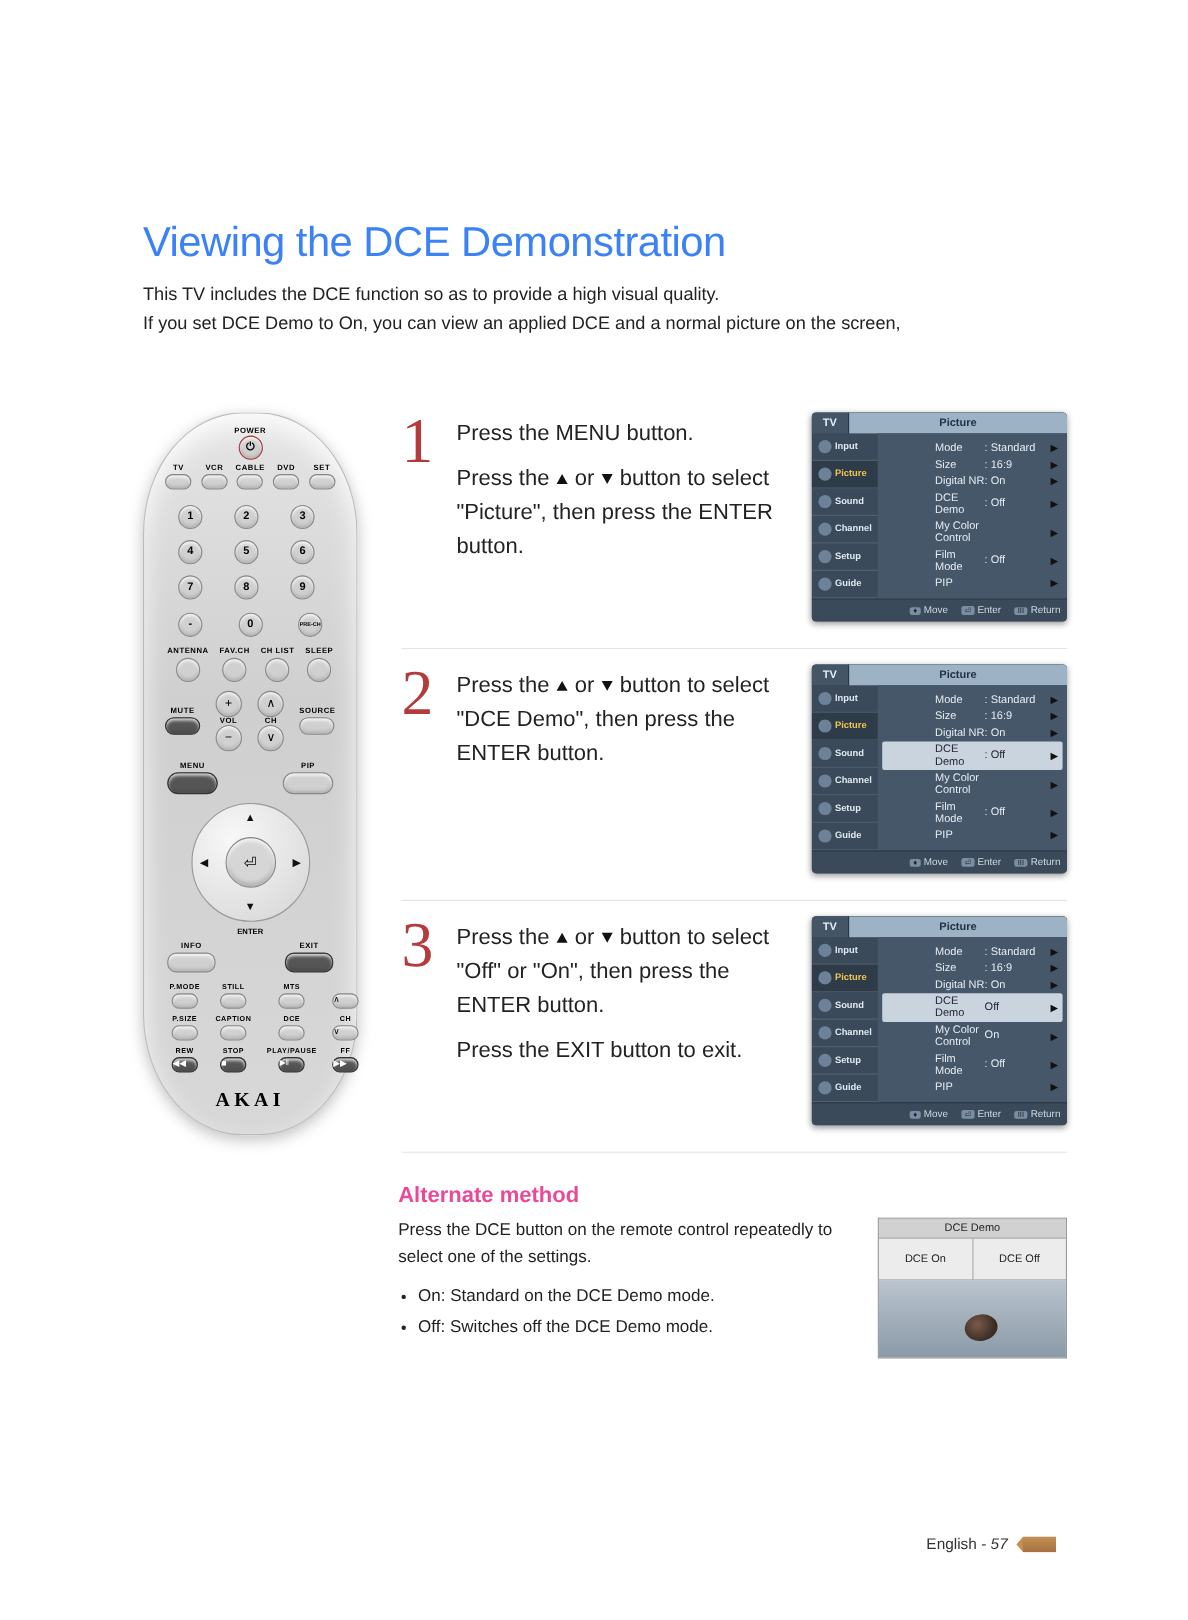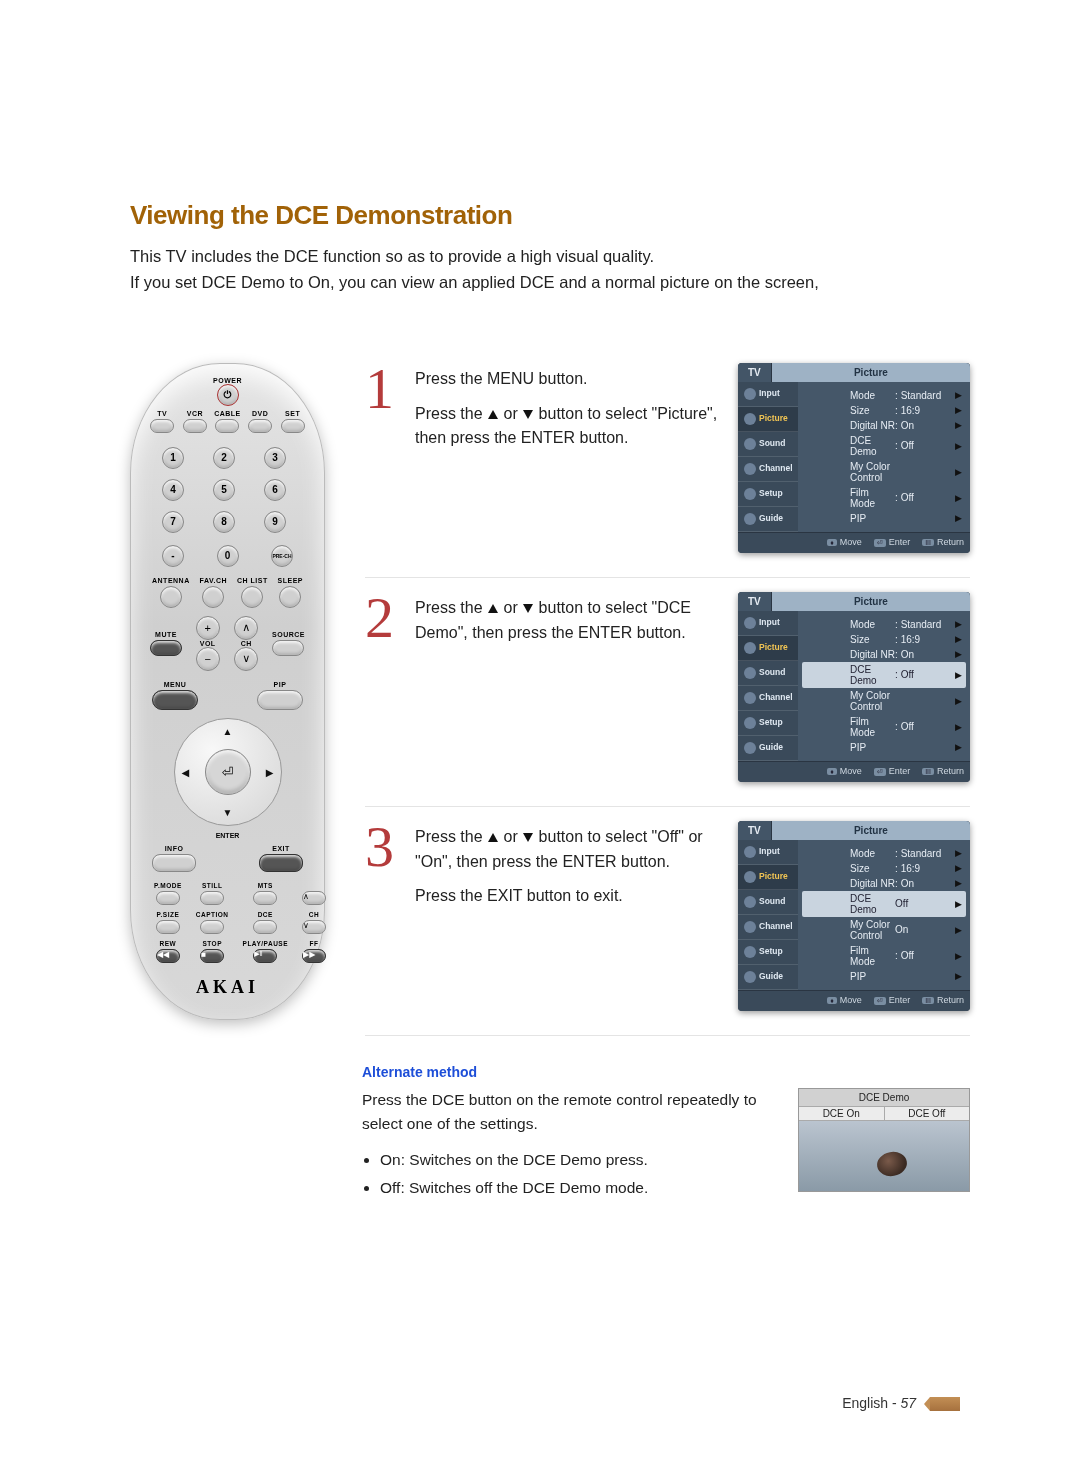--- a/index.html
+++ b/index.html
@@ -9,24 +9,24 @@
     color: #222;
     width: 1080px;
     height: 1473px;
     position: relative;
     box-sizing: border-box;
   }
   .page {
     padding: 200px 110px 40px 130px;
   }
   h1 {
-    font-size: 26px;
-    font-weight: bold;
+    font-size: 38px;
+    font-weight: normal;
     margin: 0 0 12px 0;
-    color: #a16207;
+    color: #3b82f6;
     letter-spacing: -0.5px;
   }
   .intro {
     font-size: 16.5px;
     line-height: 1.6;
     color: #222;
     margin-bottom: 67px;
   }
   .content-row {
     display: flex;
@@ -102,21 +102,21 @@
   .step-num {
     font-size:58px;
     line-height:0.9;
     color:#b43b3b;
     font-weight:normal;
     font-family: Georgia, serif;
     width:36px;
     flex-shrink:0;
   }
   .step-text {
-    font-size:16px;
+    font-size:20px;
     line-height:1.55;
     color:#222;
     flex:1;
     padding-top:4px;
   }
   .step-text p { margin:0 0 10px 0;}
   .tri-up, .tri-down { display:inline-block; width:0;height:0;vertical-align:middle;margin:0 1px;}
   .tri-up{border-left:5px solid transparent;border-right:5px solid transparent;border-bottom:9px solid #111;}
   .tri-down{border-left:5px solid transparent;border-right:5px solid transparent;border-top:9px solid #111;}
   
@@ -142,31 +142,31 @@
   .osd-row{display:flex;align-items:center;justify-content:space-between;padding:2px 0;}
   .osd-row .arrw{color:#111;font-size:9px;}
   .osd-row .k{flex:1;padding-left:44px;}
   .osd-row .v{width:60px;text-align:left;}
   .osd-row.sel{background:#c9d4df;color:#223;border-radius:2px;padding:2px 4px;margin:0 -4px;}
   .osd-row.sel .arrw{color:#111;}
   .osd-foot{background:#3a4a5a;border-top:1px solid #2a3542;padding:4px 6px 6px;display:flex;justify-content:flex-end;gap:12px;font-size:9px;color:#cfd8e1;}
   .osd-foot .chip{display:inline-block;background:#7a8ea2;border-radius:2px;padding:0 3px;margin-right:3px;font-size:7px;color:#223;}
   
   .alt-sec { margin-top:28px; }
-  .alt-title{color:#1d4ed8;font-size:14px;font-weight:bold;margin:0 0 8px 0;}
+  .alt-title{color:#ec4899;font-size:20px;font-weight:bold;margin:0 0 8px 0;}
   .alt-body{font-size:15.5px;line-height:1.55;}
   .alt-list{margin:12px 0 0 0;padding-left:18px;}
   .alt-list li{margin-bottom:4px;}
   .alt-row{display:flex;gap:30px;align-items:flex-start;}
   .dce-demo-box{
     width:170px;border:1px solid #999;background:#ececec;font-size:10px;
   }
   .dce-demo-box .hdr{background:#d1d1d1;text-align:center;padding:3px 0;border-bottom:1px solid #aaa;}
   .dce-demo-box .bar{display:flex;}
-  .dce-demo-box .bar div{flex:1;text-align:center;padding:1px 0;border-bottom:1px solid #aaa;}
+  .dce-demo-box .bar div{flex:1;text-align:center;padding:13px 0;border-bottom:1px solid #aaa;}
   .dce-demo-box .bar div:first-child{border-right:1px solid #aaa;}
   .dce-demo-box .img-area{height:70px;background:linear-gradient(#bac4cf,#8a9aa7);position:relative;}
   .dce-demo-box .img-area::after{content:"";position:absolute;left:46%;top:44%;width:30px;height:24px;border-radius:50%;background:radial-gradient(circle at 40% 35%,#7a5a4a,#3a2a22 70%);transform:rotate(-10deg);}
   .footer{position:absolute;bottom:62px;right:120px;font-size:14px;color:#333;}
   .footer .flag{display:inline-block;width:30px;height:14px;background:linear-gradient(#c38f55,#a6713e);margin-left:10px;vertical-align:middle;position:relative;}
   .footer .flag::before{content:"";position:absolute;left:-6px;top:0;border-top:7px solid transparent;border-bottom:7px solid transparent;border-right:6px solid #c38f55;}
 </style>
 </head>
 <body>
 
@@ -543,21 +543,21 @@
   </div>
 </div>
   </div>
 
   <div class="alt-sec" style="margin-left:232px;">
     <div class="alt-title">Alternate method</div>
     <div class="alt-row">
       <div style="flex:1;">
         <div class="alt-body">Press the DCE button on the remote control repeatedly to select one of the settings.</div>
         <ul class="alt-list alt-body">
-          <li>On: Switches on the DCE Demo press.</li>
+          <li>On: Standard on the DCE Demo mode.</li>
           <li>Off: Switches off the DCE Demo mode.</li>
         </ul>
       </div>
       <div class="dce-demo-box">
         <div class="hdr">DCE Demo</div>
         <div class="bar">
           <div>DCE On</div>
           <div>DCE Off</div>
         </div>
         <div class="img-area"></div>

